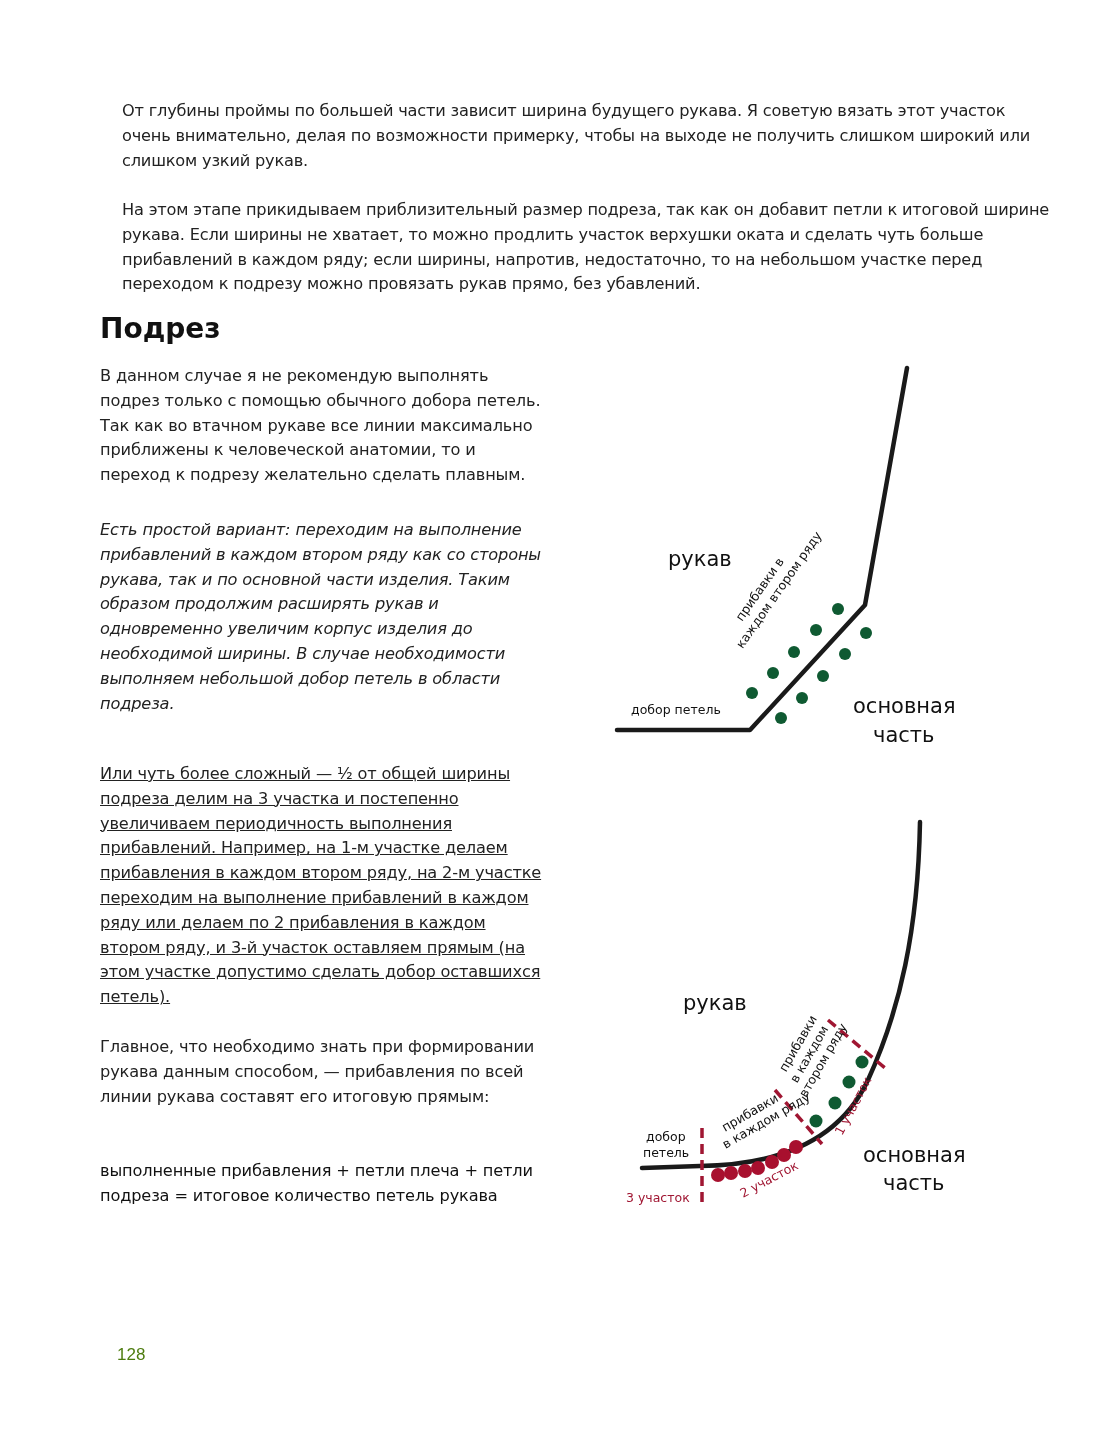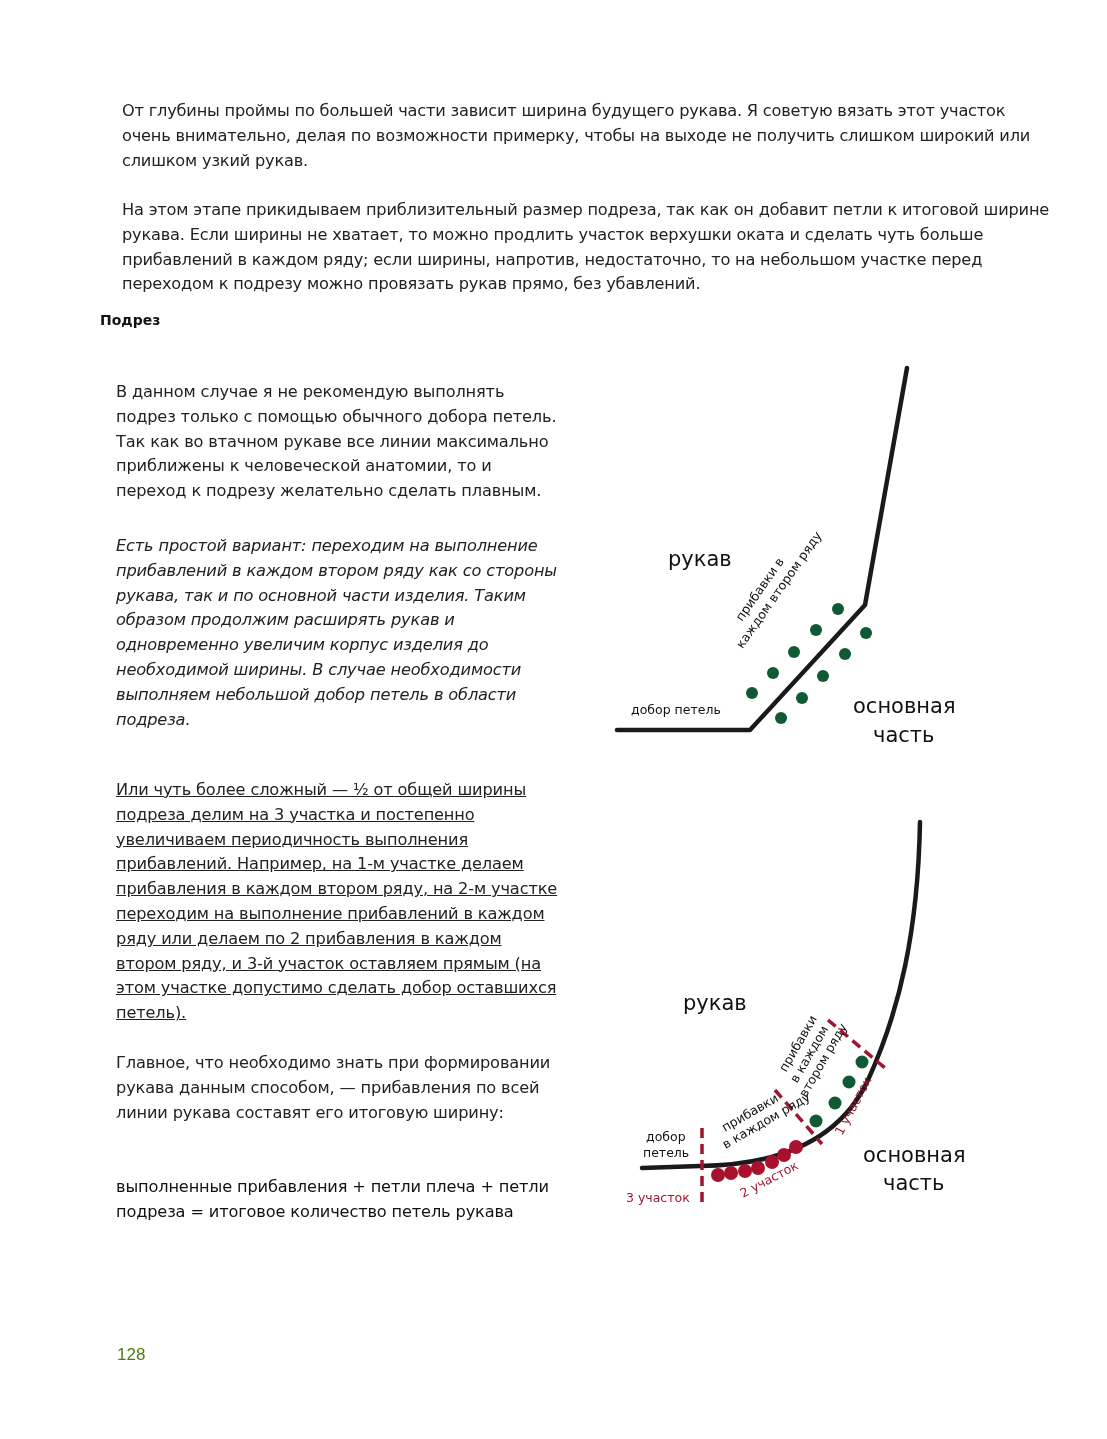--- a/index.html
+++ b/index.html
@@ -9,25 +9,25 @@
     }
     .p-full {
       position: absolute; left: 114px; width: 930px;
       font-size: 16.2px; line-height: 24.8px; letter-spacing: -0.2px;
       margin: 8px; color: #222;
     }
     #intro1 { top: 91px; }
     #intro2 { top: 190px; }
     h2 {
       position: absolute; left: 100px; top: 312px; margin: 0;
-      font-size: 14px; font-weight: bold; color: #111;
+      font-size: 28px; font-weight: bold; color: #111;
     }
     .col {
       position: absolute; left: 100px; width: 450px;
-      font-size: 16.2px; line-height: 24.8px; letter-spacing: -0.15px; margin: 16px; color: #222;
+      font-size: 16.2px; line-height: 24.8px; letter-spacing: -0.15px; margin: 0; color: #222;
     }
     #c1 { top: 364px; }
     #c2 { top: 518px; font-style: italic; }
     #c3 { top: 762px; text-decoration: underline; }
     #c4 { top: 1035px; }
     #formula { top: 1159px; font-weight: normal; color: #111; }
     .page-num {
       position: absolute; left: 117px; top: 1345px;
       font-family: "Liberation Sans", sans-serif; font-size: 17px; color: #4d7c0f;
     }
@@ -42,21 +42,21 @@
 <body>
 
 <p class="p-full" id="intro1">От глубины проймы по большей части зависит ширина будущего рукава. Я советую вязать этот участок очень внимательно, делая по возможности примерку, чтобы на выходе не получить слишком широкий или слишком узкий рукав.</p>
 <p class="p-full" id="intro2">На этом этапе прикидываем приблизительный размер подреза, так как он добавит петли к итоговой ширине рукава. Если ширины не хватает, то можно продлить участок верхушки оката и сделать чуть больше прибавлений в каждом ряду; если ширины, напротив, недостаточно, то на небольшом участке перед переходом к подрезу можно провязать рукав прямо, без убавлений.</p>
 
 <h2>Подрез</h2>
 
 <p class="col" id="c1">В данном случае я не рекомендую выполнять подрез только с помощью обычного добора петель. Так как во втачном рукаве все линии максимально приближены к человеческой анатомии, то и переход к подрезу желательно сделать плавным.</p>
 <p class="col" id="c2">Есть простой вариант: переходим на выполнение прибавлений в каждом втором ряду как со стороны рукава, так и по основной части изделия. Таким образом продолжим расширять рукав и одновременно увеличим корпус изделия до необходимой ширины. В случае необходимости выполняем небольшой добор петель в области подреза.</p>
 <p class="col" id="c3">Или чуть более сложный — ½ от общей ширины подреза делим на 3 участка и постепенно увеличиваем периодичность выполнения прибавлений. Например, на 1-м участке делаем прибавления в каждом втором ряду, на 2-м участке переходим на выполнение прибавлений в каждом ряду или делаем по 2 прибавления в каждом втором ряду, и 3-й участок оставляем прямым (на этом участке допустимо сделать добор оставшихся петель).</p>
-<p class="col" id="c4">Главное, что необходимо знать при формировании рукава данным способом, — прибавления по всей линии рукава составят его итоговую ширину:</p>
+<p class="col" id="c4">Главное, что необходимо знать при формировании рукава данным способом, — прибавления по всей линии рукава составят его итоговую прямым:</p>
 <p class="col" id="formula">выполненные прибавления + петли плеча + петли подреза = итоговое количество петель рукава</p>
 
 <svg class="diagram" id="diag1" viewBox="0 0 400 400">
   <polyline points="17,370 150,370 265,245 307,8" fill="none" stroke="#1a1a1a" stroke-width="4.5" stroke-linecap="round" stroke-linejoin="round"></polyline>
   <g fill="#0f5a32">
     <circle cx="152" cy="333" r="6"></circle>
     <circle cx="173" cy="313" r="6"></circle>
     <circle cx="194" cy="292" r="6"></circle>
     <circle cx="216" cy="270" r="6"></circle>
     <circle cx="238" cy="249" r="6"></circle>

